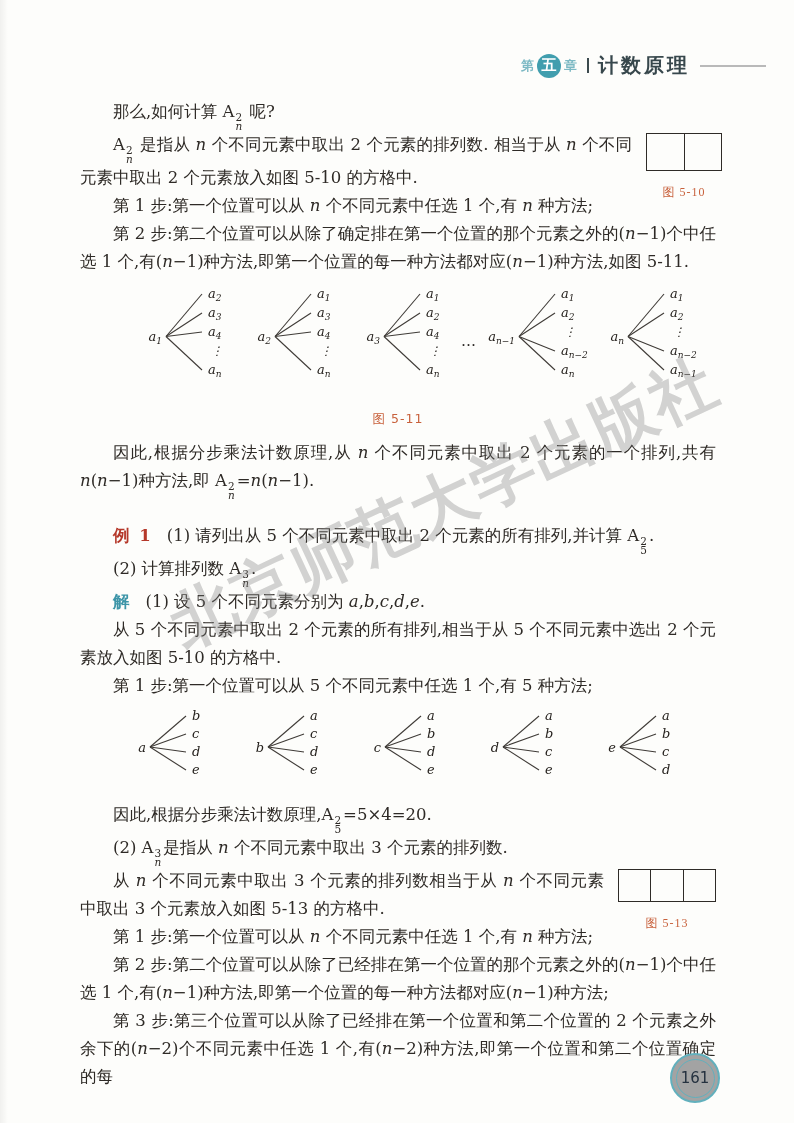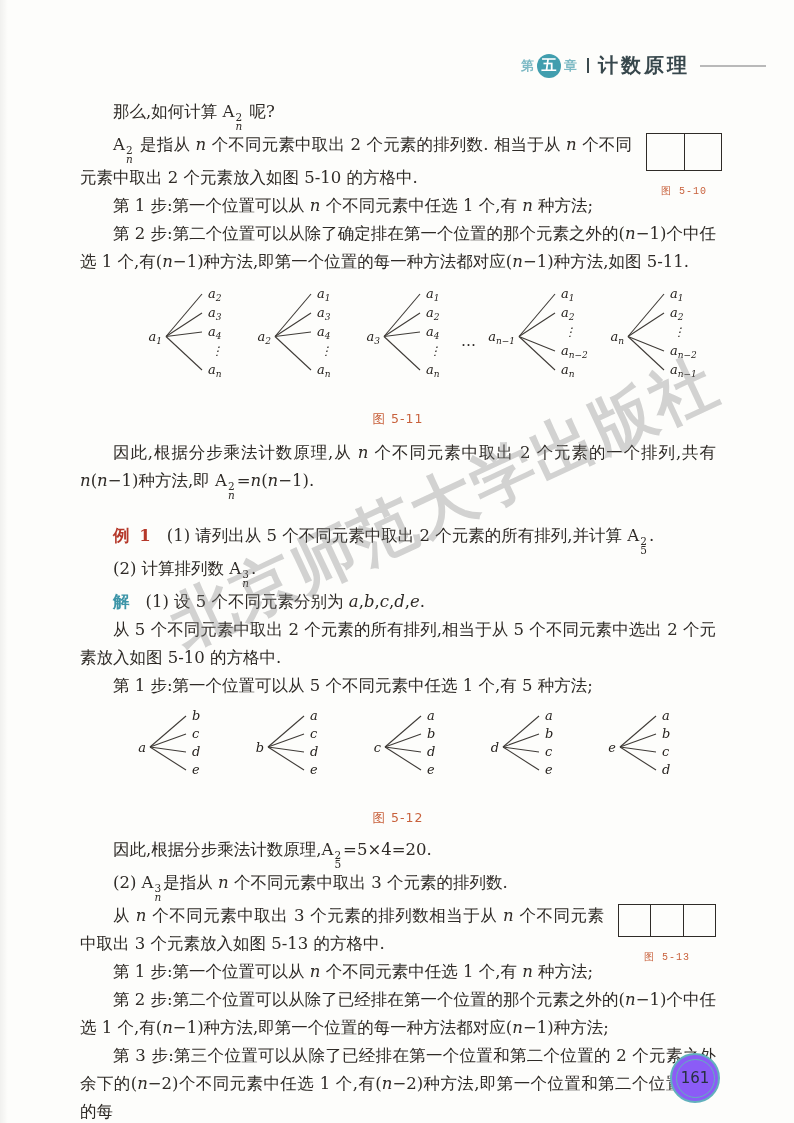--- a/index.html
+++ b/index.html
@@ -37,41 +37,41 @@
   
   .fig-wrap{overflow:visible;}
   .fig-float{float:right;margin:2px 0 2px 14px;text-align:center;}
   .grid-box{display:flex;border:1.6px solid #2f2b27;background:transparent;}
   .grid-box .cell{height:100%;}
   .grid-box .cell + .cell{border-left:1.4px solid #2f2b27;}
   .fig510-box{width:74px;height:36px;}
   .fig510-box .cell{width:37px;}
   .fig513-box{width:96px;height:31px;}
   .fig513-box .cell{width:32px;}
-  .figcap{font-family:Liberation Mono, monospace;font-size:10px;color:#c8613c;
+  .figcap{font-family:Liberation Serif, serif;font-size:12px;color:#c8613c;
     margin-top:7px;letter-spacing:1px;text-indent:0;}
   
   .tree-block{margin:8px 0 6px;}
   .tree-row{display:flex;justify-content:space-between;align-items:center;
     padding:0 18px 0 52px;}
   .tree-ellipsis{font-size:15px;color:#2e2a26;padding:0 2px;letter-spacing:2px;}
   .tree-caption{text-align:center;margin-top:6px;text-indent:0;}
   .tree-caption span{font-family:"DejaVu Sans",sans-serif;font-size:12.5px;
     color:#c8613c;letter-spacing:1px;}
   .tree svg text{font-family:"DejaVu Serif",serif;font-style:italic;fill:#26221e;}
   
   .watermark{position:absolute;left:175px;top:585px;width:600px;
     transform:rotate(-25deg);transform-origin:0 50%;
     font-size:64px;font-weight:bold;letter-spacing:2px;white-space:nowrap;
     color:rgba(125,125,125,0.33);pointer-events:none;z-index:6;
     font-family:"DejaVu Serif",serif;}
   
   .pagenum-outer{position:absolute;right:74px;top:1053px;width:46px;height:46px;
     border:2px solid #62b0bd;border-radius:50%;
-    display:flex;align-items:center;justify-content:center;background:#8b5cf6;z-index:7;}
+    display:flex;align-items:center;justify-content:center;background:#a3a3a3;z-index:7;}
   .pagenum-inner{width:37px;height:37px;border:1.2px solid #62b0bd;border-radius:50%;
     display:flex;align-items:center;justify-content:center;}
   .pagenum{font-family:"DejaVu Sans",sans-serif;font-size:15px;color:#25313f;}
 </style>
 </head>
 <body>
 
 <div class="page-edge"></div>
 
 <div class="header">
@@ -250,21 +250,20 @@
             <line x1="22" y1="41" x2="58" y2="10" stroke="#3f3b37" stroke-width="1.1"></line>
             <text x="64" y="14" text-anchor="start" font-size="13">a</text>
             <line x1="22" y1="41" x2="58" y2="28" stroke="#3f3b37" stroke-width="1.1"></line>
             <text x="64" y="32" text-anchor="start" font-size="13">b</text>
             <line x1="22" y1="41" x2="58" y2="46" stroke="#3f3b37" stroke-width="1.1"></line>
             <text x="64" y="50" text-anchor="start" font-size="13">c</text>
             <line x1="22" y1="41" x2="58" y2="64" stroke="#3f3b37" stroke-width="1.1"></line>
             <text x="64" y="68" text-anchor="start" font-size="13">d</text>
           </svg></div>
       </div>
-    <div class="tree-caption"><span>图 5-12</span></div>
   </div>
 
   <p>因此,根据分步乘法计数原理,A<span class="ss">
         <span>2</span>
         <span>5</span>
       </span>=5×4=20.</p>
   <p>(2) A<span class="ss">
         <span>3</span>
         <span><i>n</i></span>
       </span>是指从 <i>n</i> 个不同元素中取出 3 个元素的排列数.</p>

